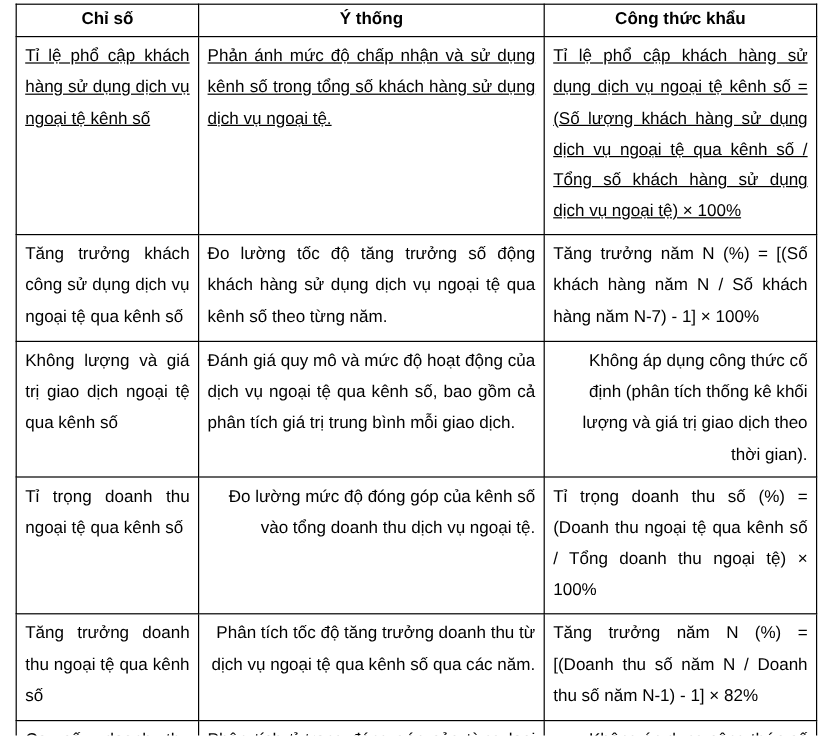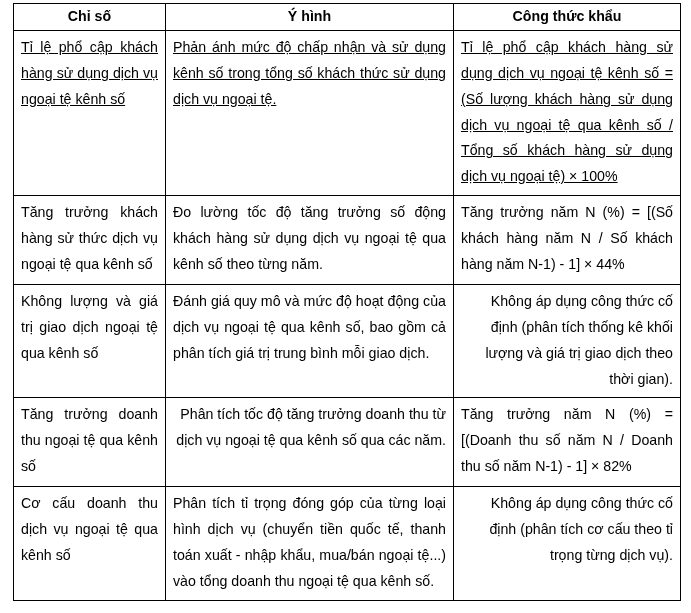--- a/index.html
+++ b/index.html
@@ -74,39 +74,44 @@
 <div class="page">
   <table class="metrics-table">
     <colgroup>
       <col class="c1">
       <col class="c2">
       <col class="c3">
     </colgroup>
     <thead>
       <tr>
         <th>Chỉ số</th>
-        <th>Ý hình</th>
+        <th>Ý thống</th>
         <th>Công thức khẩu</th>
       </tr>
     </thead>
     <tbody>
       <tr class="r1">
         <td class="justify">Tỉ lệ phổ cập khách hàng sử dụng dịch vụ ngoại tệ kênh số</td>
-        <td class="justify">Phản ánh mức độ chấp nhận và sử dụng kênh số trong tổng số khách thức sử dụng dịch vụ ngoại tệ.</td>
+        <td class="justify">Phản ánh mức độ chấp nhận và sử dụng kênh số trong tổng số khách hàng sử dụng dịch vụ ngoại tệ.</td>
         <td class="justify">Tỉ lệ phổ cập khách hàng sử dụng dịch vụ ngoại tệ kênh số = (Số lượng khách hàng sử dụng dịch vụ ngoại tệ qua kênh số / Tổng số khách hàng sử dụng dịch vụ ngoại tệ) × 100%</td>
       </tr>
       <tr class="r2">
-        <td class="justify">Tăng trưởng khách hàng sử thức dịch vụ ngoại tệ qua kênh số</td>
+        <td class="justify">Tăng trưởng khách công sử dụng dịch vụ ngoại tệ qua kênh số</td>
         <td class="justify">Đo lường tốc độ tăng trưởng số động khách hàng sử dụng dịch vụ ngoại tệ qua kênh số theo từng năm.</td>
-        <td class="justify">Tăng trưởng năm N (%) = [(Số khách hàng năm N / Số khách hàng năm N-1) - 1] × 44%</td>
+        <td class="justify">Tăng trưởng năm N (%) = [(Số khách hàng năm N / Số khách hàng năm N-7) - 1] × 100%</td>
       </tr>
       <tr class="r3">
         <td class="justify">Không lượng và giá trị giao dịch ngoại tệ qua kênh số</td>
         <td class="justify">Đánh giá quy mô và mức độ hoạt động của dịch vụ ngoại tệ qua kênh số, bao gồm cả phân tích giá trị trung bình mỗi giao dịch.</td>
         <td class="left">Không áp dụng công thức cố định (phân tích thống kê khối lượng và giá trị giao dịch theo thời gian).</td>
+      </tr>
+      <tr class="r4">
+        <td class="justify">Tỉ trọng doanh thu ngoại tệ qua kênh số</td>
+        <td class="left">Đo lường mức độ đóng góp của kênh số vào tổng doanh thu dịch vụ ngoại tệ.</td>
+        <td class="justify">Tỉ trọng doanh thu số (%) = (Doanh thu ngoại tệ qua kênh số / Tổng doanh thu ngoại tệ) × 100%</td>
       </tr>
       <tr class="r5">
         <td class="justify">Tăng trưởng doanh thu ngoại tệ qua kênh số</td>
         <td class="left">Phân tích tốc độ tăng trưởng doanh thu từ dịch vụ ngoại tệ qua kênh số qua các năm.</td>
         <td class="justify">Tăng trưởng năm N (%) = [(Doanh thu số năm N / Doanh thu số năm N-1) - 1] × 82%</td>
       </tr>
       <tr class="r6">
         <td class="justify">Cơ cấu doanh thu dịch vụ ngoại tệ qua kênh số</td>
         <td class="justify">Phân tích tỉ trọng đóng góp của từng loại hình dịch vụ (chuyển tiền quốc tế, thanh toán xuất - nhập khẩu, mua/bán ngoại tệ...) vào tổng doanh thu ngoại tệ qua kênh số.</td>
         <td class="left">Không áp dụng công thức cố định (phân tích cơ cấu theo tỉ trọng từng dịch vụ).</td>

